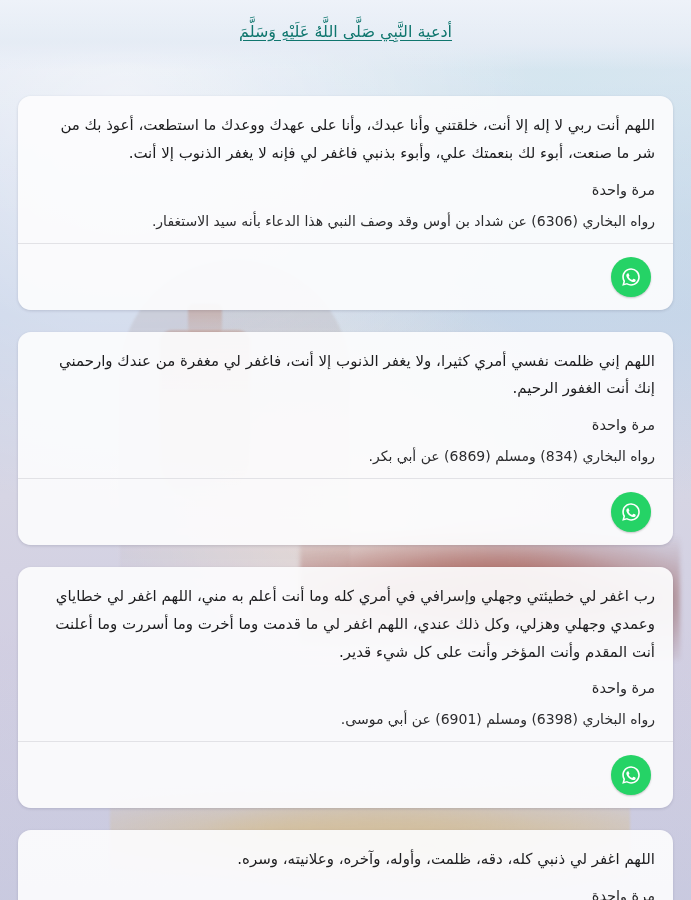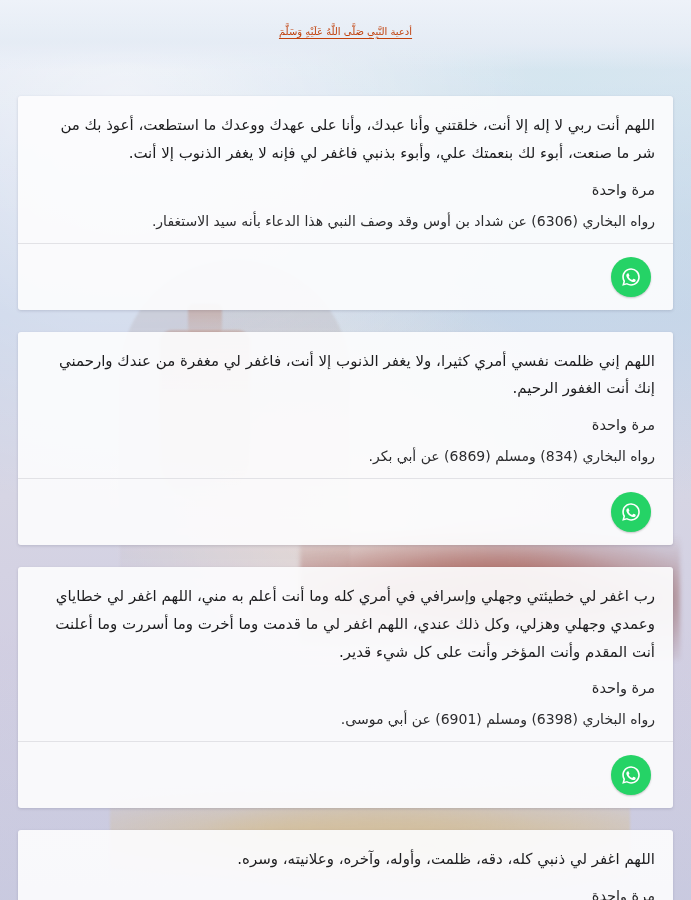--- a/index.html
+++ b/index.html
@@ -93,39 +93,39 @@
   
   .header {
     position: relative;
     height: 62px;
     display: flex;
     align-items: center;
     justify-content: center;
     z-index: 4;
   }
   .header-title {
-    font-size: 10px;
-    color: #c2410c;
+    font-size: 16px;
+    color: #0f766e;
     text-decoration: underline;
     text-underline-offset: 3px;
     letter-spacing: 0.2px;
     direction: rtl;
     white-space: nowrap;
   }
 
   
   .list {
     position: relative;
     z-index: 3;
     padding: 34px 0 0 0;
   }
   .card {
     background: rgba(252,252,253,0.93);
     margin: 0 18px 22px 18px;
-    border-radius: 3px;
+    border-radius: 13px;
     box-shadow: 0 1px 3px rgba(60,60,90,0.18);
     padding: 16px 18px 0 18px;
     position: relative;
   }
   .dua-text {
     direction: rtl;
     text-align: right;
     font-size: 15px;
     line-height: 1.85;
     color: #1d1d1f;

